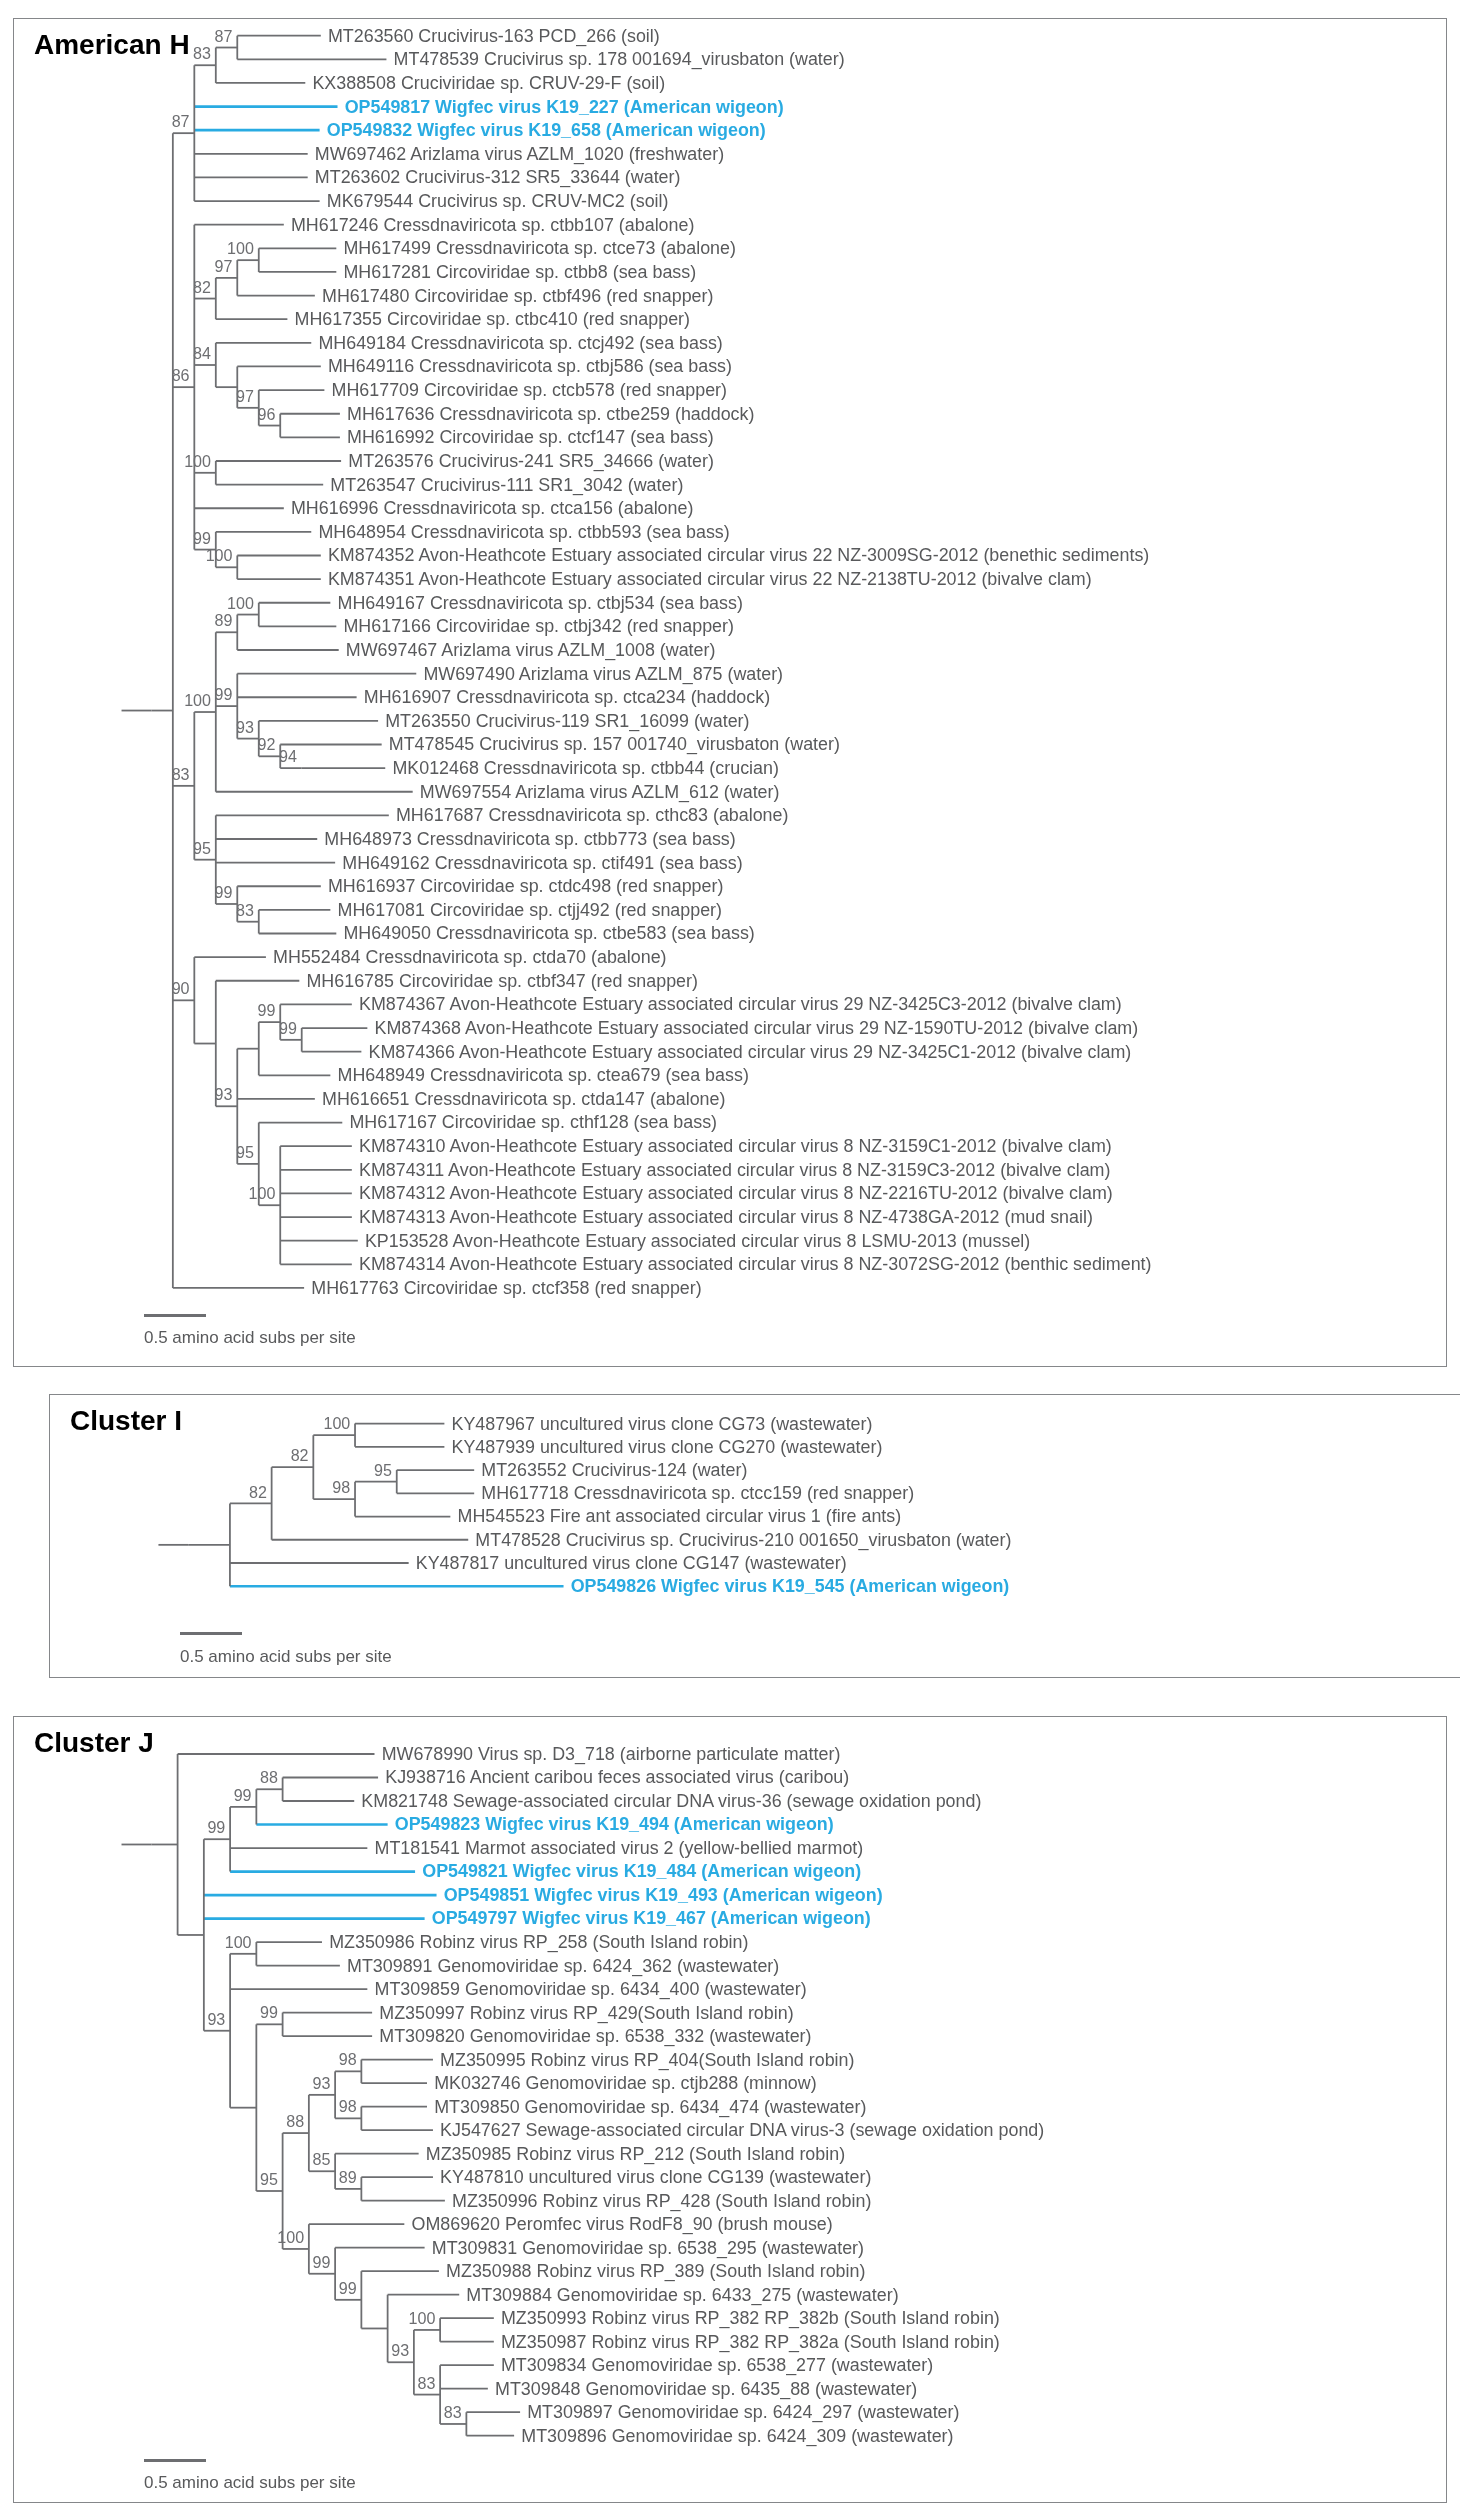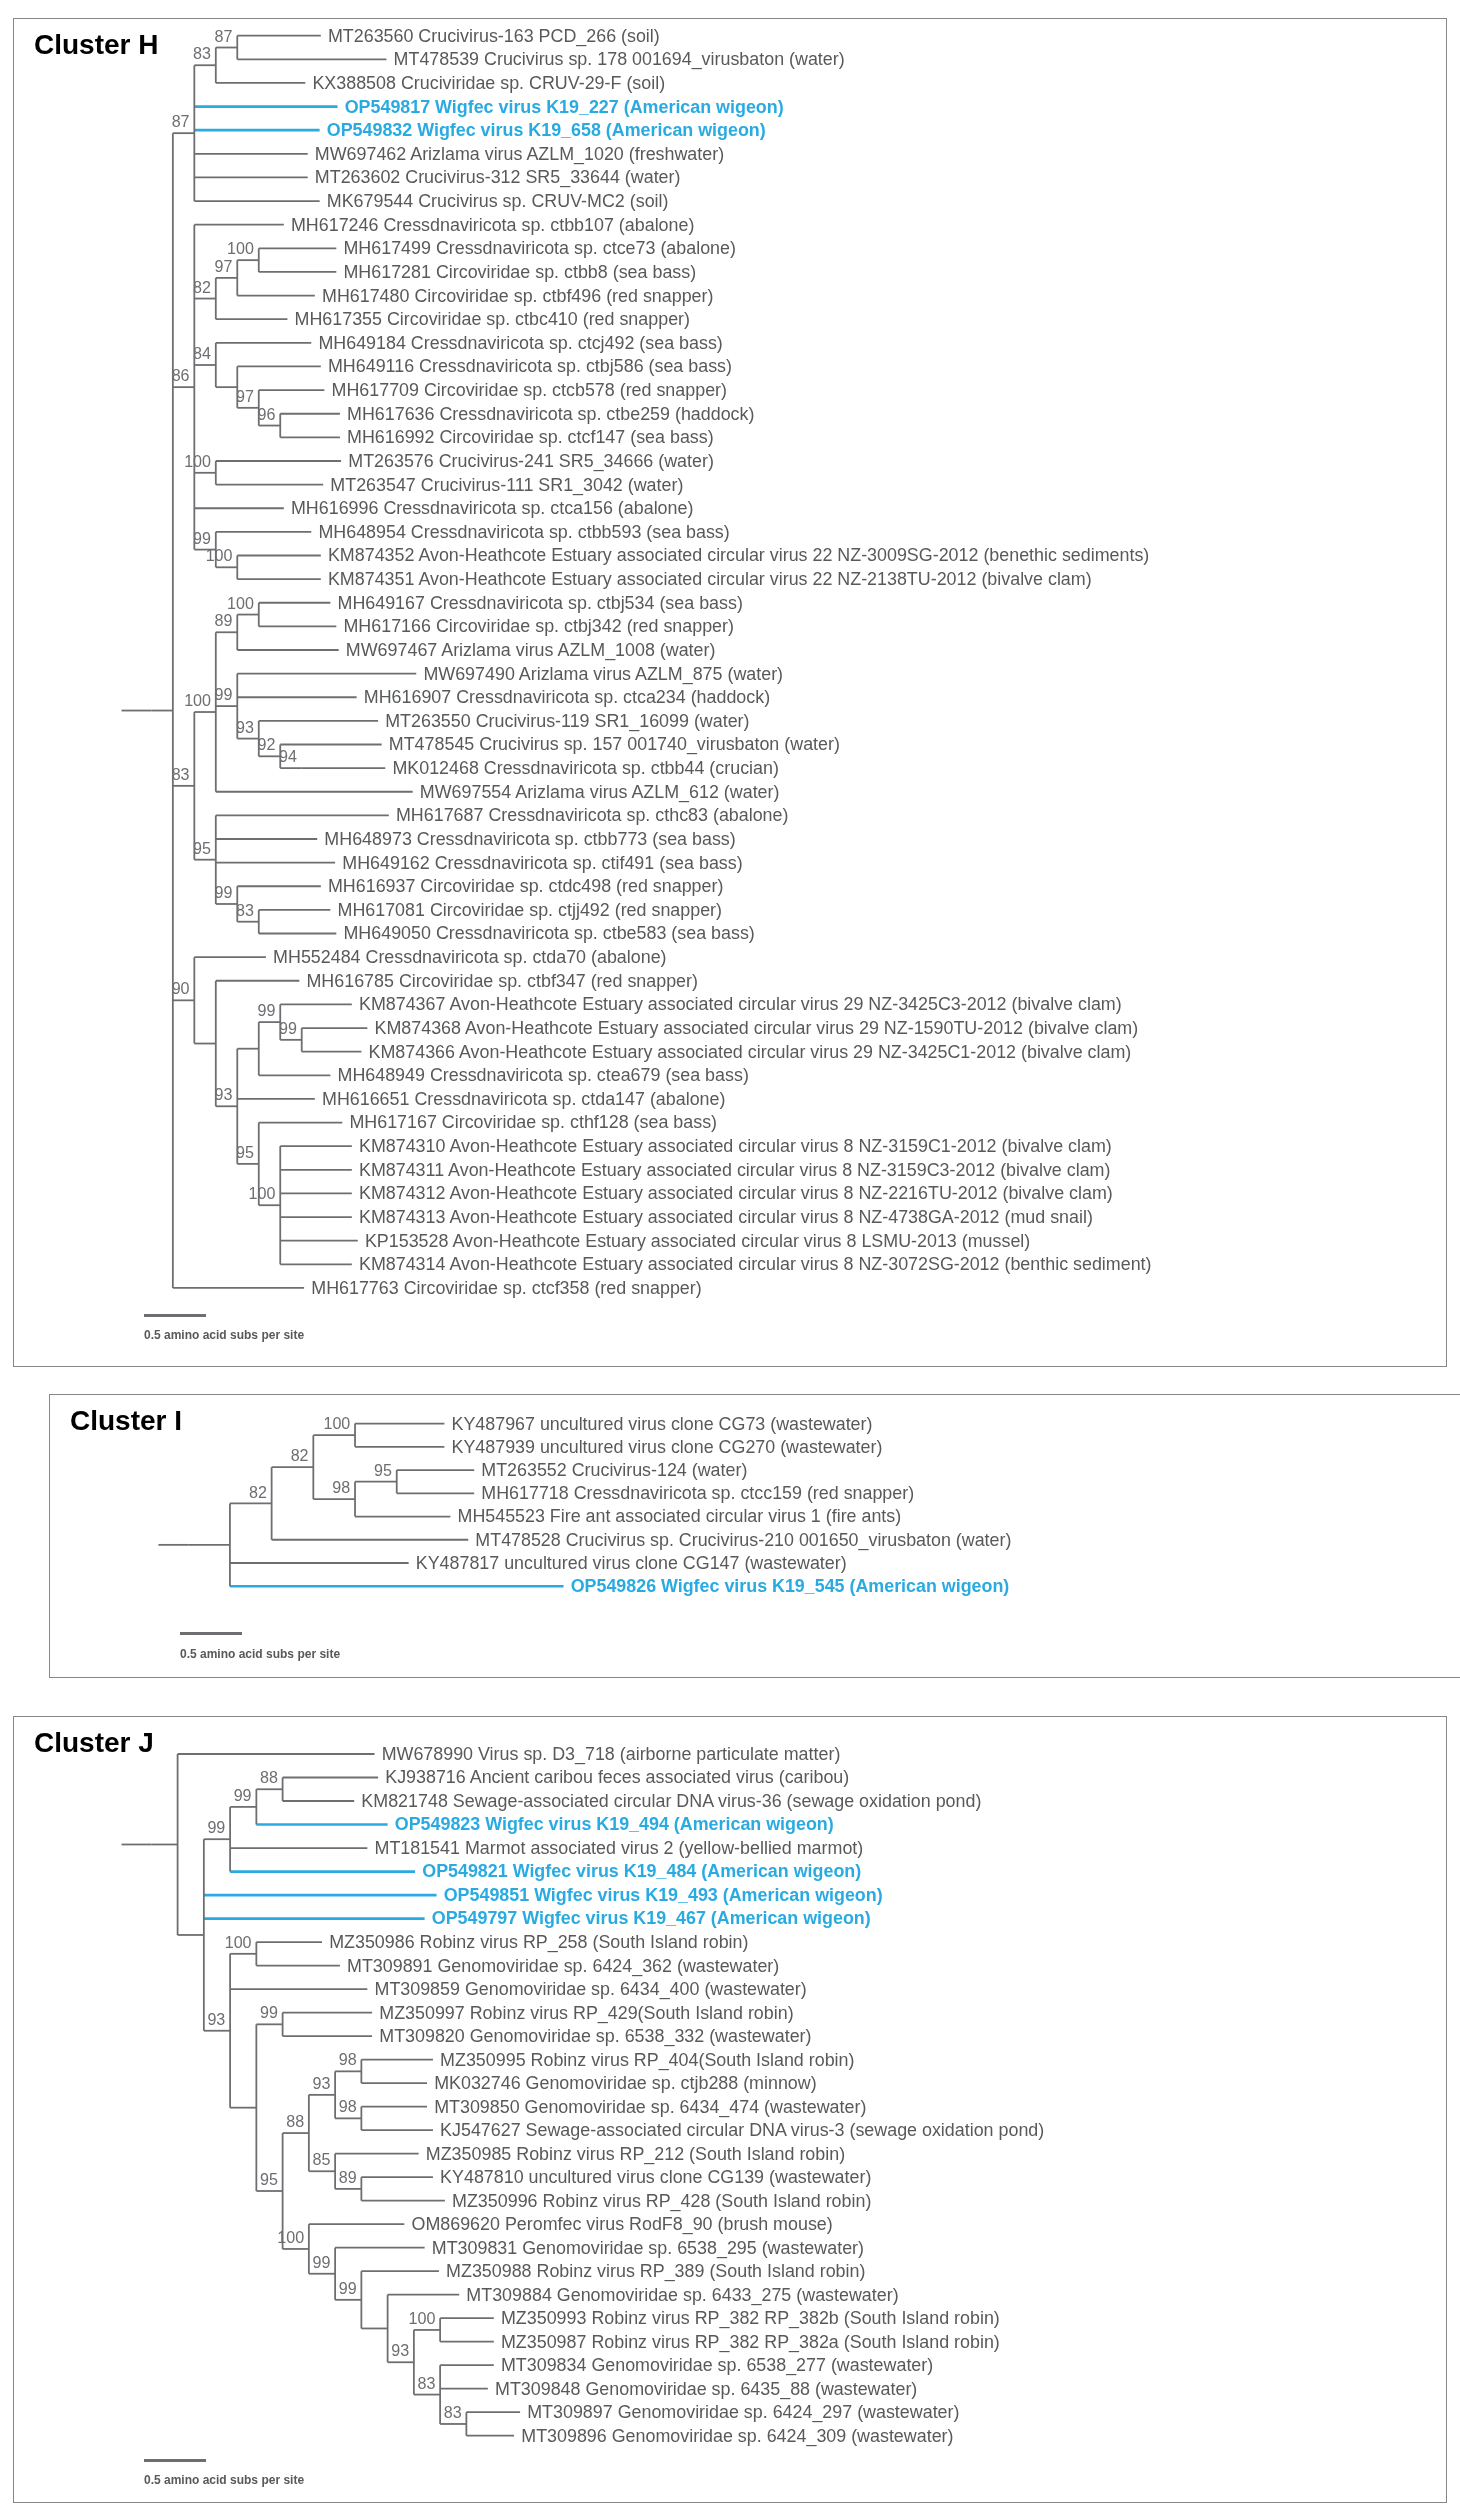--- a/index.html
+++ b/index.html
@@ -1,27 +1,27 @@
 <!DOCTYPE html>
 <html style="font-size:9.5px"><head>
 <meta charset="utf-8">
 <style>
   html,body{margin:0;padding:0;background:#ffffff;}
   body{width:1460px;height:2512px;position:relative;font-family:"Liberation Sans","DejaVu Sans",sans-serif;}
   .panel{position:absolute;background:#ffffff;border:1.8px solid #85878a;box-sizing:border-box;}
   .cluster-title{position:absolute;left:20px;top:9.5px;font-size:28px;font-weight:bold;color:#000000;letter-spacing:0px;}
   .tree-svg{position:absolute;left:0;top:0;}
   .scalebar{position:absolute;height:3px;background:#6d6e71;}
-  .scalebar-label{position:absolute;font-size:12px;color:#58595b;font-weight:bold;}
+  .scalebar-label{position:absolute;font-size:17px;color:#58595b;}
 </style>
 </head>
 <body>
 
 <section class="panel" id="panel-0" style="left: 13px; top: 18px; width: 1434px; height: 1349px;">
-  <div class="cluster-title">Cluster H</div>
+  <div class="cluster-title">American H</div>
   <svg class="tree-svg" id="tree-0" width="1431" height="1346" viewBox="0 0 2398 2256">
       <line x1="374" y1="28" x2="514" y2="28" stroke="#6D6E71" stroke-width="3"></line>
       <text x="526" y="38" font-size="30" fill="#58595B" font-weight="normal">MT263560 Crucivirus-163 PCD_266 (soil)</text>
       <line x1="374" y1="67.6" x2="624" y2="67.6" stroke="#6D6E71" stroke-width="3"></line>
       <text x="636" y="77.6" font-size="30" fill="#58595B" font-weight="normal">MT478539 Crucivirus sp. 178 001694_virusbaton (water)</text>
       <line x1="374" y1="28" x2="374" y2="67.6" stroke="#6D6E71" stroke-width="3"></line>
       <line x1="338" y1="47.8" x2="374" y2="47.8" stroke="#6D6E71" stroke-width="3"></line>
       <text x="366" y="37.8" text-anchor="end" font-size="27" fill="#6D6E71">87</text>
       <line x1="338" y1="107.2" x2="488" y2="107.2" stroke="#6D6E71" stroke-width="3"></line>
       <text x="500" y="117.2" font-size="30" fill="#58595B" font-weight="normal">KX388508 Cruciviridae sp. CRUV-29-F (soil)</text>

